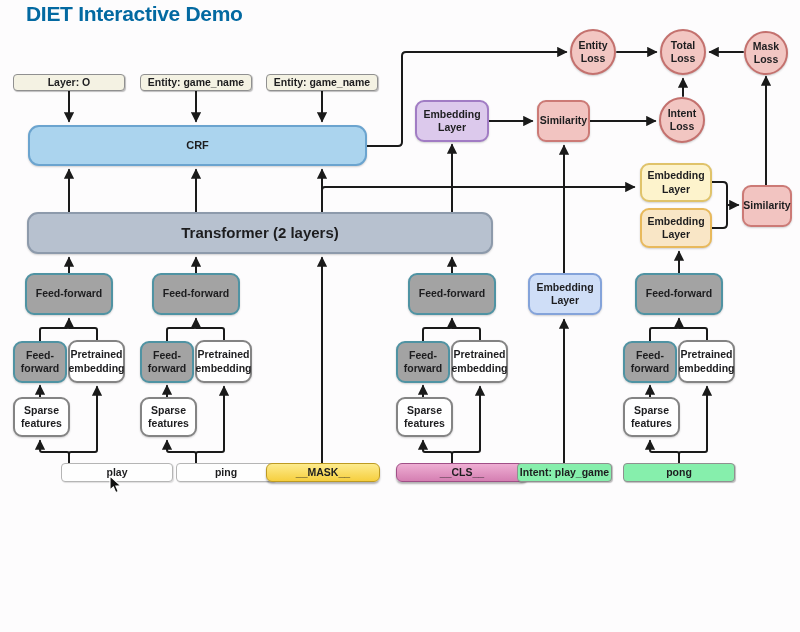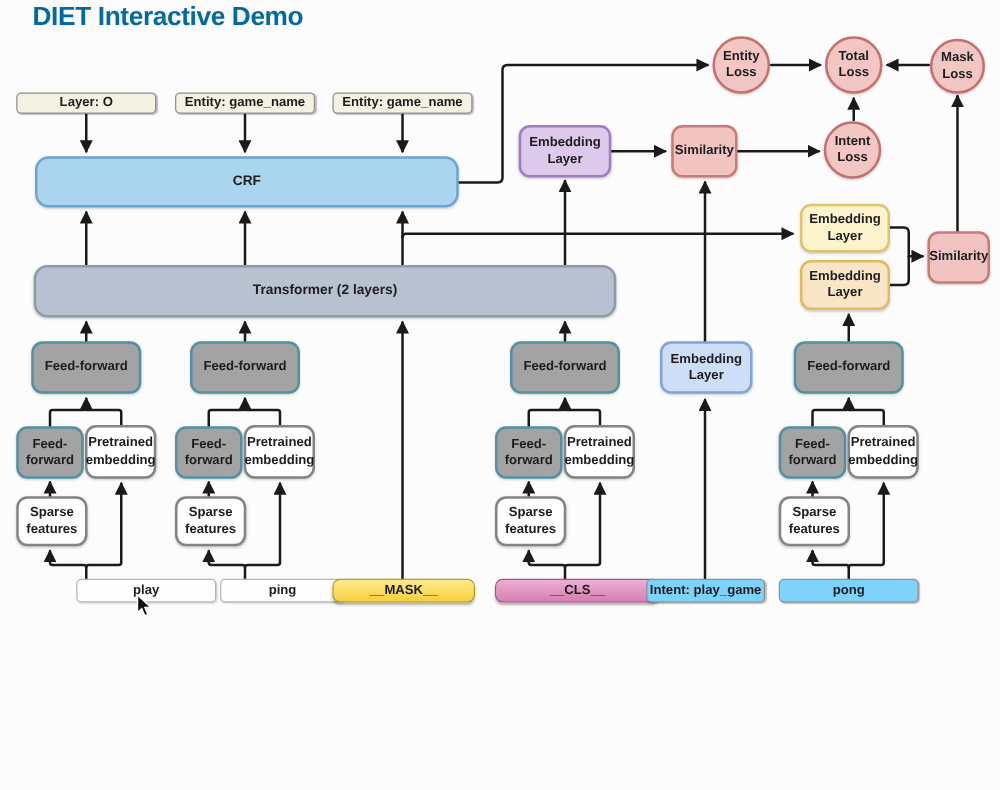--- a/index.html
+++ b/index.html
@@ -17,39 +17,39 @@
   svg.wires{position:absolute;left:0;top:0;z-index:1;}
   .node{
     position:absolute;z-index:2;box-sizing:border-box;
     display:flex;align-items:center;justify-content:center;text-align:center;
     font-size:10.5px;font-weight:700;color:#1d1d1f;line-height:1.25;
     border:2px solid #ec4899;border-radius:9px;background:#fff;
     box-shadow:0 1px 2px rgba(0,0,0,.18);
     padding:1px;
   }
   .crf{background:#abd4ee;border-color:#6ba4cf;border-radius:11px;font-size:11px;}
-  .transformer{background:#b7c1cf;border-color:#8d9aab;border-radius:11px;font-size:11px;}
+  .transformer{background:#b7c1cf;border-color:#8d9aab;border-radius:11px;font-size:15px;}
   .teal{background:#a3a3a3;border-color:#4f93a3;}
   .white{background:#ffffff;border-color:#848484;}
   .purple{background:#dcc9ec;border-color:#a17cc4;}
   .blue{background:#cfdef7;border-color:#84a3da;}
   .yellow{background:#fdf3cc;border-color:#e0c36a;}
   .orange{background:#f9e6c6;border-color:#e8b95c;}
   .pinkbox{background:#f2c4c1;border-color:#cc7a76;}
   .loss{
     background:#f2c6c2;border-color:#c4716e;border-radius:50%;
     font-size:10.5px;box-shadow:0 1px 2px rgba(0,0,0,.2);
   }
   .labelbox{
     border:1.5px solid #909090;border-radius:4px;background:#f4f2e3;
     font-size:10.5px;border-radius:4px;box-shadow:1px 1px 1px rgba(0,0,0,.25);
     padding:0;
   }
   .tok-white{background:#fefefe;border:1.5px solid #b5b5b5;border-radius:4px;box-shadow:1px 1px 1px rgba(0,0,0,.12);margin-left:48px;}
-  .tok-cream{background:#7dd3fc;border:1.5px solid #909090;border-radius:4px;box-shadow:1px 1px 1px rgba(0,0,0,.25);}
+  .tok-cream{background:#86efac;border:1.5px solid #909090;border-radius:4px;box-shadow:1px 1px 1px rgba(0,0,0,.25);}
   .tok-mask{
     background:linear-gradient(#fdeb8d,#f6cf3f);
     border:1.5px solid #bd9a22;border-radius:6px;
     box-shadow:0 2px 2px rgba(0,0,0,.3);
   }
   .tok-cls{
     background:linear-gradient(#eeaed3,#d57fb2);
     border:1.5px solid #a04f87;border-radius:6px;
     box-shadow:0 2px 2px rgba(0,0,0,.3);
   }

